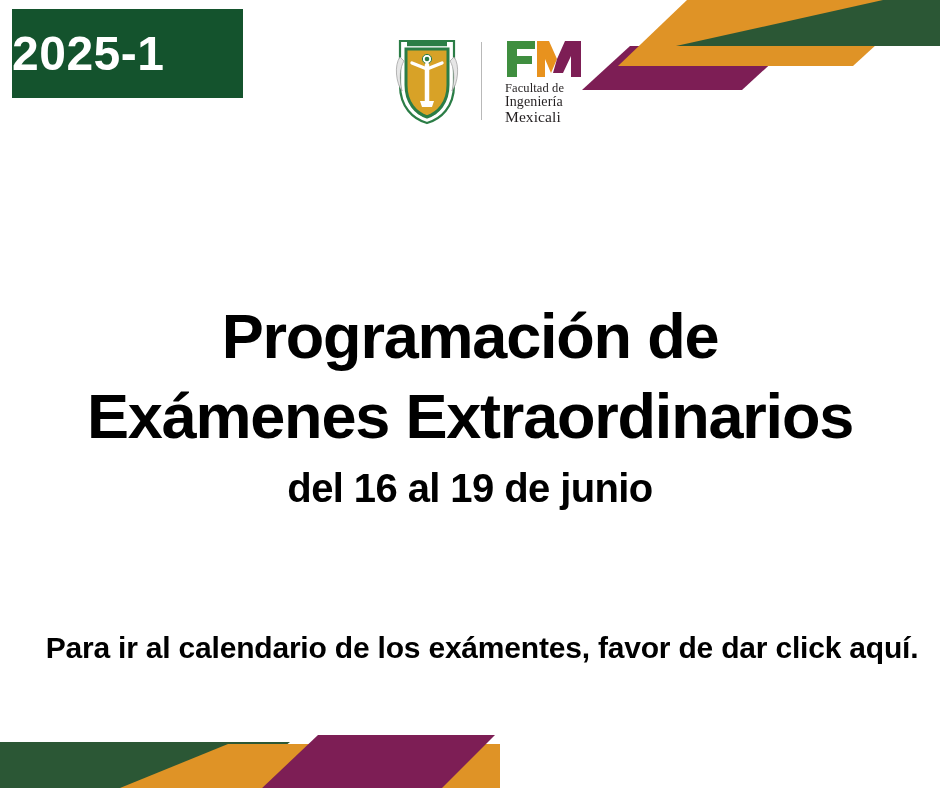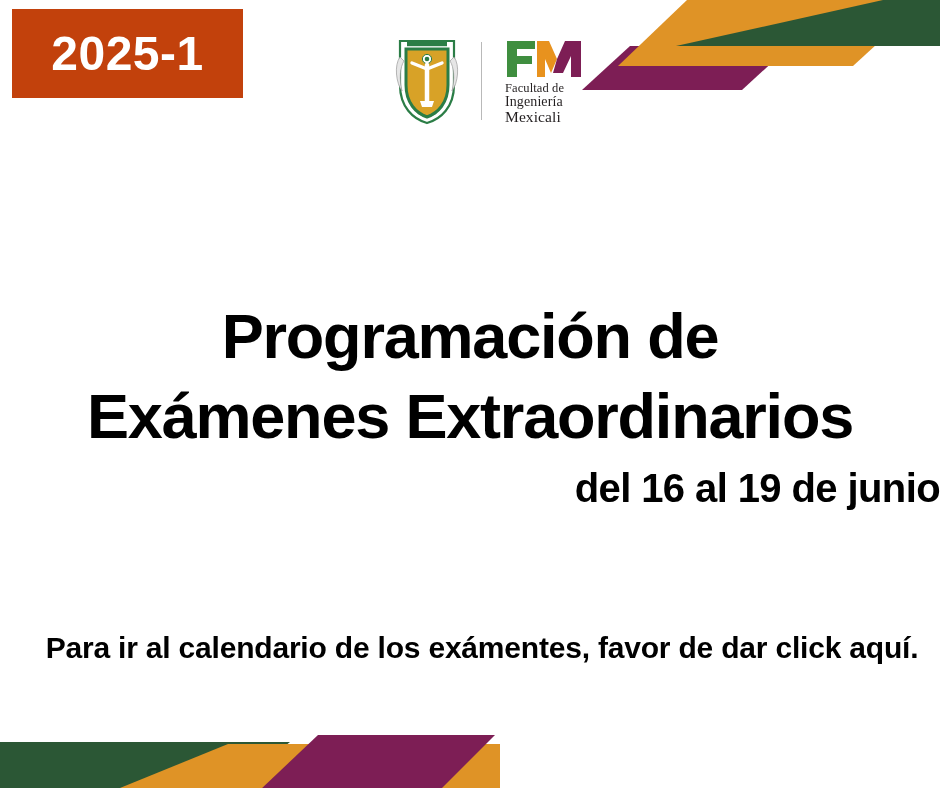--- a/index.html
+++ b/index.html
@@ -31,24 +31,24 @@
     pointer-events: none;
   }
 
   
   .term-badge {
     position: absolute;
     left: 12px;
     top: 9px;
     width: 231px;
     height: 89px;
-    background: #c2410c;
+    background: #14532d;
     display: flex;
     align-items: center;
-    justify-content: center;
+    justify-content: flex-start;
   }
   .term-badge-label {
     color: #ffffff;
     font-size: 48px;
     font-weight: bold;
     letter-spacing: 0.5px;
     font-family: "Liberation Sans", sans-serif;
     line-height: 1;
   }
 
@@ -120,21 +120,20 @@
   .dateline {
     position: absolute;
     left: 0;
     top: 466px;
     width: 940px;
     color: #000000;
     font-family: "Liberation Sans", sans-serif;
     font-weight: bold;
     font-size: 40px;
     letter-spacing: -0.6px;
-    text-align: right;
   }
 
   .cta-line {
     position: absolute;
     left: 0;
     top: 631px;
     width: 940px;
     color: #000000;
     font-family: "Liberation Sans", sans-serif;
     font-weight: bold;

